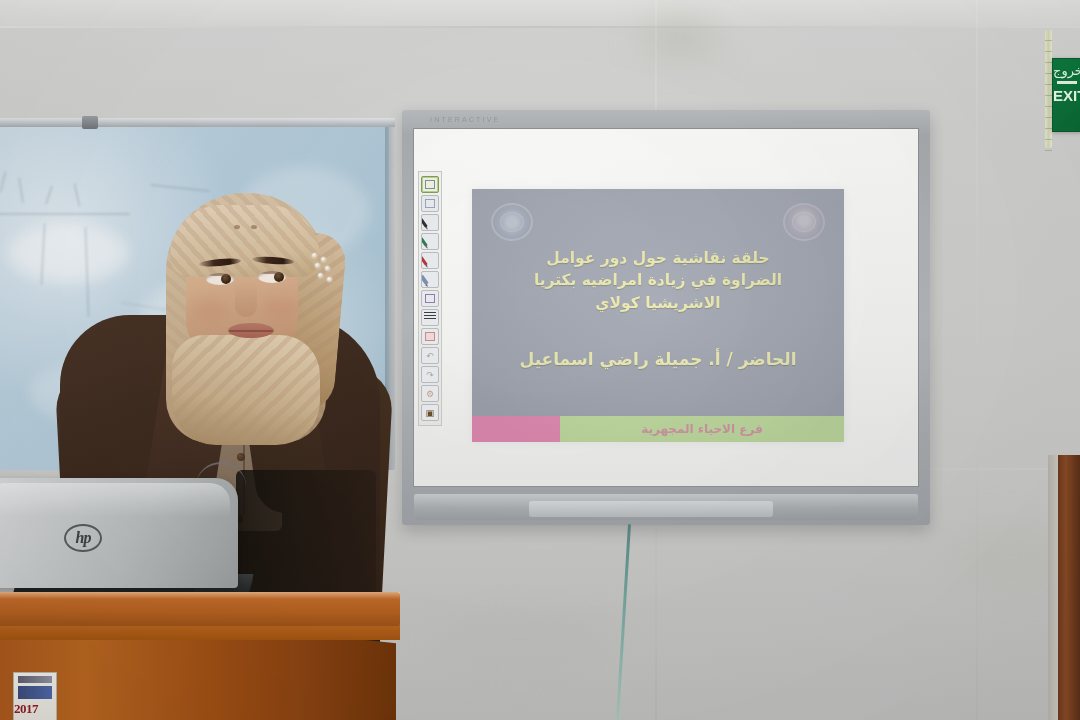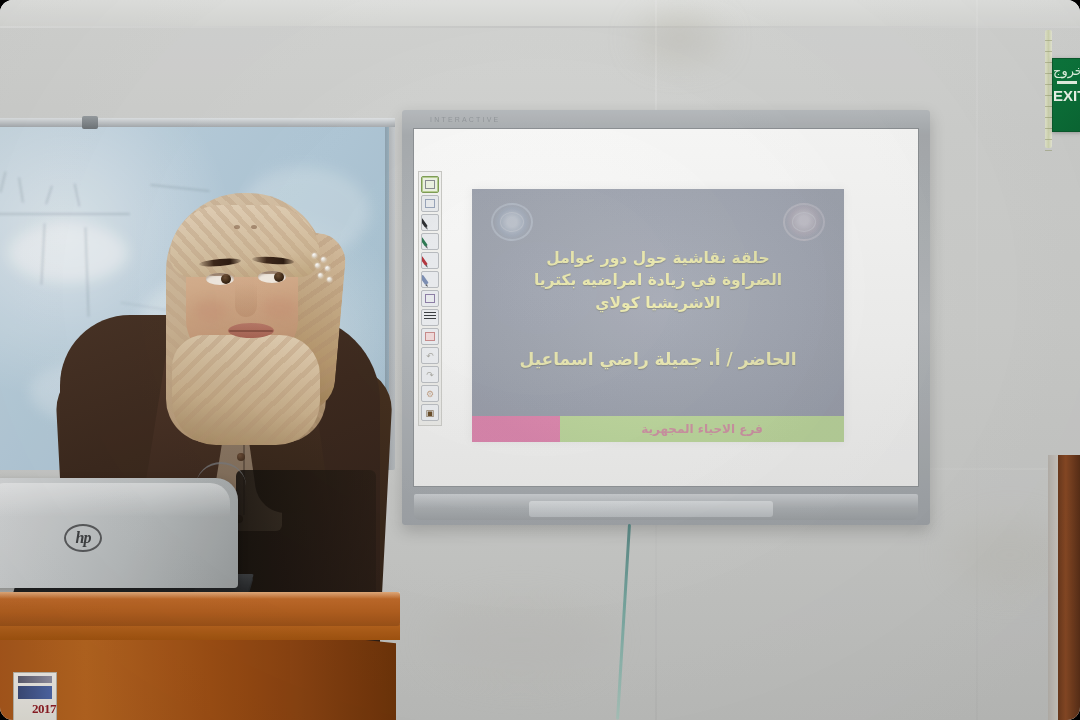--- a/index.html
+++ b/index.html
@@ -1,21 +1,20 @@
 <!DOCTYPE html>
 <html><head>
 <meta charset="utf-8">
 <style>
   html,body{margin:0;padding:0;background:#000;}
   body{font-family:"Liberation Sans",sans-serif;}
 
   #scene{
     position:relative;width:1080px;height:720px;overflow:hidden;
     background:#cfd2d4;
-    border-radius:13px;
   }
 
   
   .wall{
     position:absolute;inset:0;
     background:
       linear-gradient(to bottom,#d8d9d7 0%,#d2d3d1 18%,#cfd0ce 45%,#c9cac8 72%,#bfc0be 100%);
   }
   .wall-seam{
     position:absolute;left:0;right:0;height:2px;
@@ -361,21 +360,21 @@
     transform:skewY(6deg);transform-origin:left top;
   }
   .podium-poster{
     position:absolute;left:13px;top:672px;width:42px;height:48px;
     background:linear-gradient(to bottom,#f0eee9,#e3e0d8);
     border:1px solid #b9b4a8;
   }
   .pp-l1{height:7px;margin:3px 4px 0;background:linear-gradient(to right,#3a3a52,#7a7a92);opacity:.8;}
   .pp-l2{height:13px;margin:3px 4px 0;background:linear-gradient(to right,#1d2f66,#33519e);opacity:.85;}
   .pp-year{
-    text-align:right;font-size:13px;font-weight:bold;color:#8f1d24;
+    text-align:left;font-size:13px;font-weight:bold;color:#8f1d24;
     font-family:"Liberation Serif",serif;line-height:1;margin-top:3px;letter-spacing:-.5px;
   }
 
   
   .laptop{position:absolute;left:-14px;top:478px;width:266px;height:130px;}
   .lid-panel{
     position:absolute;left:0;top:0;width:252px;height:110px;
     background:linear-gradient(115deg,#d9dbdc 0%,#c9cccd 28%,#b9bdbe 58%,#a6aaab 84%,#9a9e9f 100%);
     border-radius:14px 22px 4px 4px;
     box-shadow:0 4px 10px rgba(0,0,0,.28);

